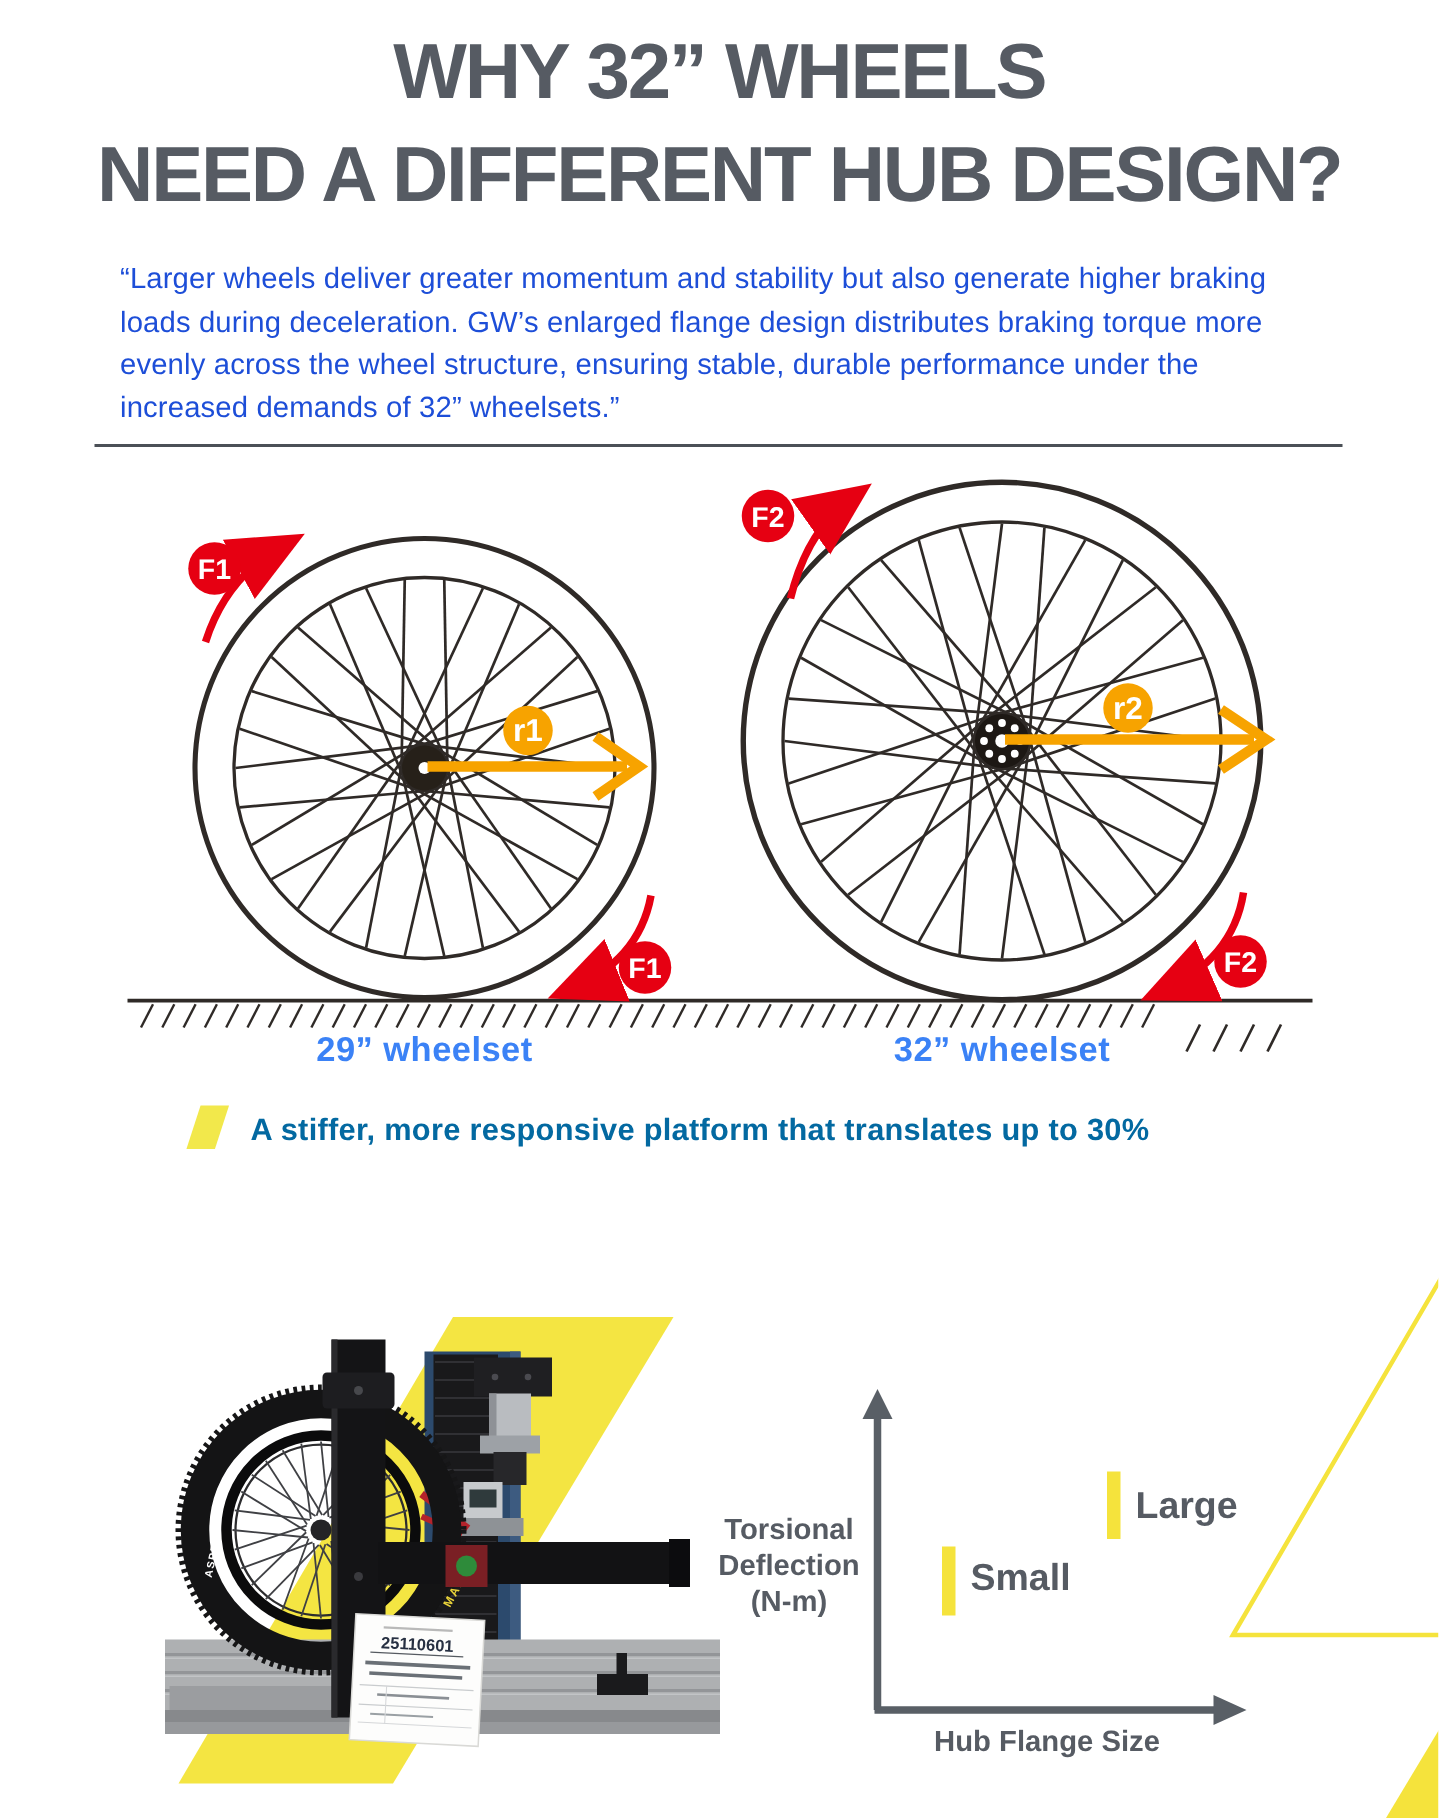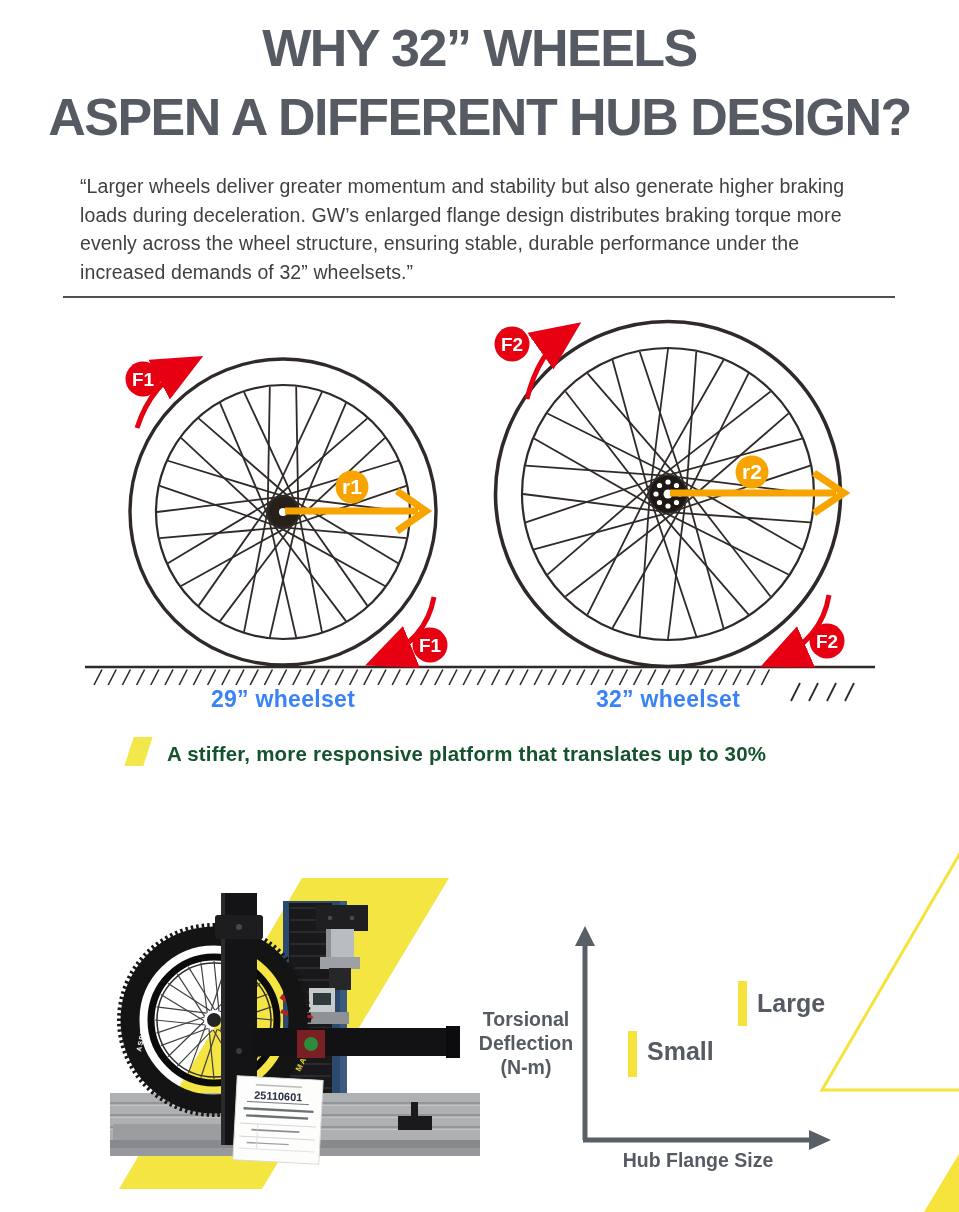--- a/index.html
+++ b/index.html
@@ -8,33 +8,33 @@
     overflow:hidden;font-family:"Liberation Sans",sans-serif;padding-left:32px;
   }
   .abs{position:absolute;}
   .title{
     left:0;top:14px;width:959px;text-align:center;
     font-weight:700;color:#565b63;font-size:52px;line-height:69px;
     letter-spacing:-1.5px;white-space:nowrap;
   }
   .quote{
     left:80px;top:172px;width:840px;
-    color:#404040;font-size:19.5px;line-height:28.5px;font-weight:400;
+    color:#1d4ed8;font-size:19.5px;line-height:28.5px;font-weight:400;
     letter-spacing:.1px;
   }
   .divider{
     left:63px;top:296px;width:832px;height:2px;background:#4b5057;
   }
   .caption{
     top:686px;width:300px;text-align:center;
     color:#3b82f6;font-size:23px;font-weight:700;letter-spacing:.3px;
   }
   .statement{
     left:167px;top:736px;width:680px;
-    color:#14532d;font-size:20.5px;line-height:35px;font-weight:700;
+    color:#0369a1;font-size:20.5px;line-height:35px;font-weight:700;
     letter-spacing:.2px;
   }
   .slash-bullet{
     left:129px;top:737px;width:19px;height:29px;background:#f2e84b;
     transform:skewX(-18deg);
   }
   svg{position:absolute;left:0;top:0;}
   svg text{font-family:"Liberation Sans",sans-serif;}
   .badge-txt{fill:#ffffff;font-weight:700;font-size:19px;text-anchor:middle;}
   .rbadge-txt{fill:#ffffff;font-weight:700;font-size:21px;text-anchor:middle;}
@@ -44,21 +44,21 @@
   .tire-txt{fill:#ffffff;font-weight:700;font-size:7px;letter-spacing:1px;}
   .tire-txt-y{fill:#e8d23a;font-weight:700;font-size:8px;letter-spacing:1.5px;}
 </style>
 </head>
 <body>
 
 <div class="canvas">
 
   <div class="abs title">
     <div>WHY 32” WHEELS</div>
-    <div>ASPEN A DIFFERENT HUB DESIGN?</div>
+    <div>NEED A DIFFERENT HUB DESIGN?</div>
   </div>
 
   <div class="abs quote">
     <div>“Larger wheels deliver greater momentum and stability but also generate higher braking</div>
     <div>loads during deceleration. GW’s enlarged flange design distributes braking torque more</div>
     <div>evenly across the wheel structure, ensuring stable, durable performance under the</div>
     <div>increased demands of 32” wheelsets.”</div>
   </div>
 
   <div class="abs divider"></div>

